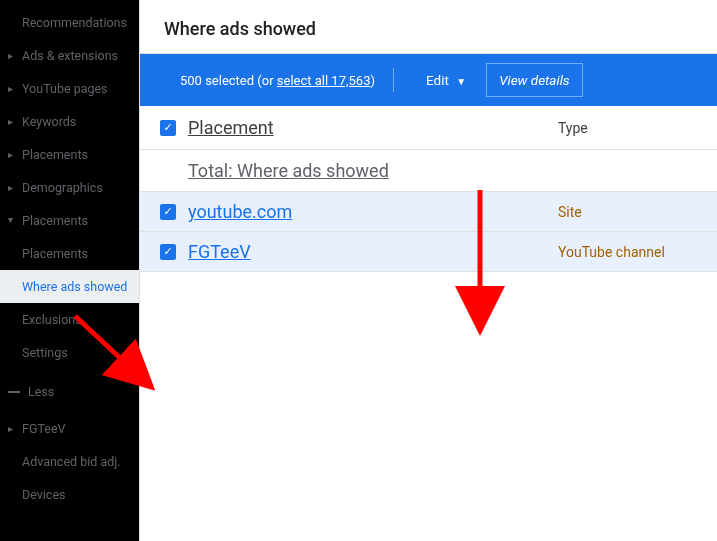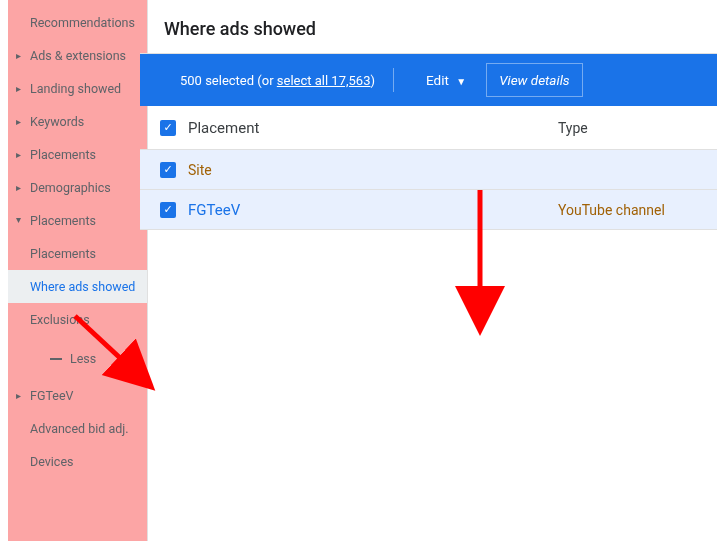--- a/index.html
+++ b/index.html
@@ -8,24 +8,24 @@
     font-size: 13px;
     color: #3c4043;
     background: #fff;
     width: 717px;
     height: 541px;
     overflow: hidden;
     position: relative;
   }
   .sidebar {
     position: absolute;
-    left: 8px; top: 0;
+    left: 0; top: 0;
     width: 140px;
     height: 541px;
-    background: #fca5a5;
+    background: #000000;
     border-right: 1px solid #e0e0e0;
     padding-top: 6px;
   }
   .sidebar-item {
     display: flex;
     align-items: center;
     height: 33px;
     padding-left: 8px;
     font-size: 12.5px;
     color: #5f6368;
@@ -124,21 +124,21 @@
     background: #1a73e8;
     color: #fff;
     display: flex;
     align-items: center;
     justify-content: center;
     font-size: 11px;
     border-radius: 2px;
     margin-right: 12px;
     cursor: pointer;
   }
-  .headers .col1, .row .col1 { width: 370px; font-size: 15px; }
+  .headers .col1, .row .col1 { width: 370px; font-size: 18px; text-decoration: underline; }
   .headers .col2, .row .col2 { font-size: 14px; }
   .row {
     display: flex;
     height: 40px;
     align-items: center;
     border-bottom: 1px solid #e0e0e0;
     padding-left: 20px;
   }
   .row.total { height: 42px; }
   .row.total .col1 { color: #5f6368; padding-left: 0; }
@@ -158,21 +158,21 @@
   <div class="sidebar-item noarrow">
     <span class="arrow">▸</span>
     <span>Recommendations</span>
   </div>
   <div class="sidebar-item">
     <span class="arrow">▸</span>
     <span>Ads &amp; extensions</span>
   </div>
   <div class="sidebar-item">
     <span class="arrow">▸</span>
-    <span>Landing showed</span>
+    <span>YouTube pages</span>
   </div>
   <div class="sidebar-item">
     <span class="arrow">▸</span>
     <span>Keywords</span>
   </div>
   <div class="sidebar-item">
     <span class="arrow">▸</span>
     <span>Placements</span>
   </div>
   <div class="sidebar-item">
@@ -185,21 +185,24 @@
   </div>
   <div class="sidebar-sub">
     <span>Placements</span>
   </div>
   <div class="sidebar-sub active">
     <span>Where ads showed</span>
   </div>
   <div class="sidebar-sub">
     <span>Exclusions</span>
   </div>
-  <div class="less-row" style="margin-top:6px;margin-left:34px;">
+  <div class="sidebar-sub">
+    <span>Settings</span>
+  </div>
+  <div class="less-row" style="margin-top:6px;">
     <span class="minus"></span>
     <span>Less</span>
   </div>
   <div class="sidebar-item" style="margin-top:4px;">
     <span class="arrow">▸</span>
     <span>FGTeeV</span>
   </div>
   <div class="sidebar-item noarrow">
     <span class="arrow">▸</span>
     <span>Advanced bid adj.</span>
@@ -225,23 +228,29 @@
     </span>
     <span class="btn viewdetails">View details</span>
   </div>
 
   <div class="headers">
     <span class="cb">✓</span>
     <span class="col1">Placement</span>
     <span class="col2">Type</span>
   </div>
 
+  <div class="row total">
+    <span class="cb">✓</span>
+    <span class="col1">Total: Where ads showed</span>
+    <span class="col2"></span>
+  </div>
 
   <div class="row data">
     <span class="cb">✓</span>
+    <span class="col1">youtube.com</span>
     <span class="col2">Site</span>
   </div>
 
   <div class="row data">
     <span class="cb">✓</span>
     <span class="col1">FGTeeV</span>
     <span class="col2">YouTube channel</span>
   </div>
 </div>
 

